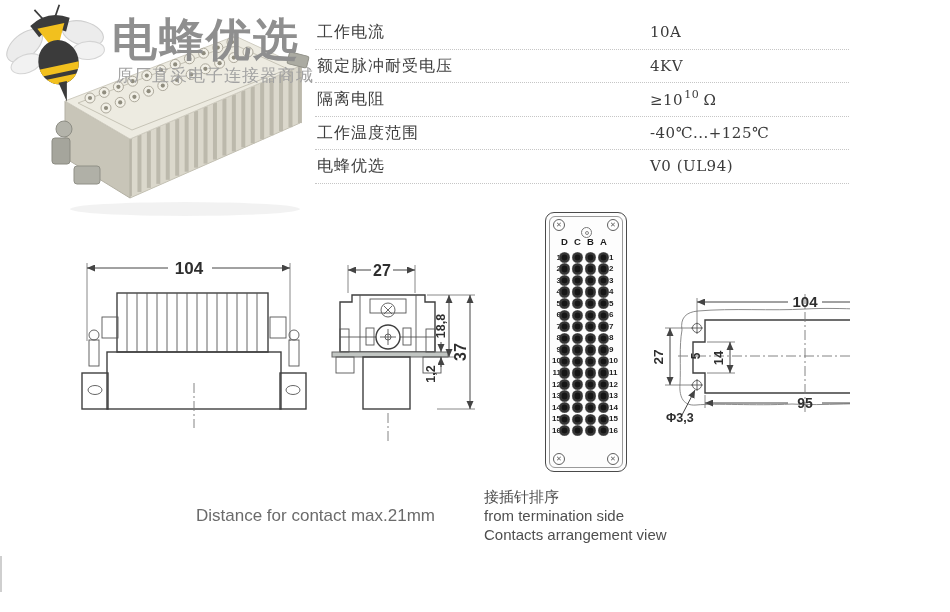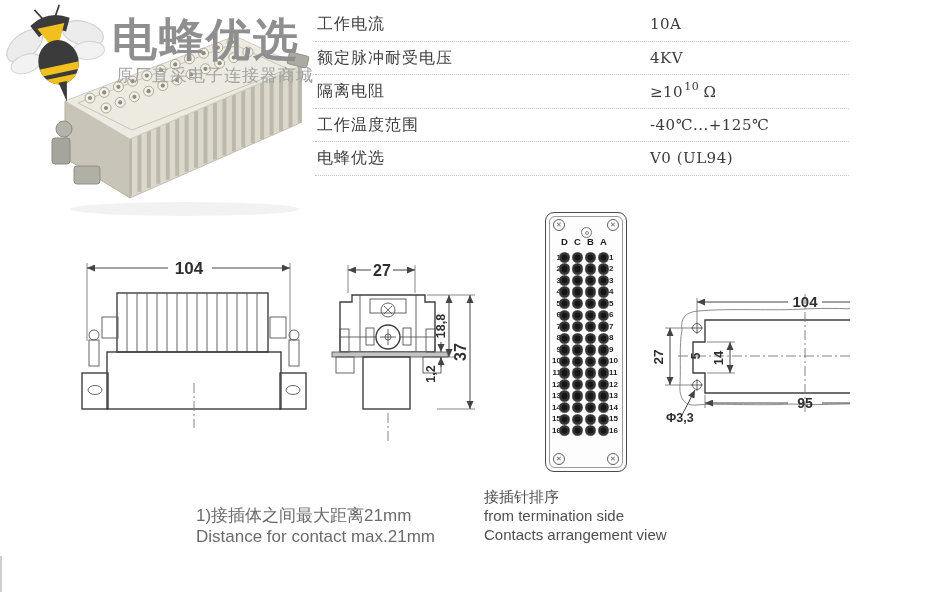--- a/index.html
+++ b/index.html
@@ -8,21 +8,21 @@
   .abs{position:absolute;}
 
   
   .logo-title{position:absolute;left:112px;top:10px;font-size:45px;font-weight:700;
               color:#8f8f8f;letter-spacing:2px;z-index:3;font-family:"Liberation Sans",sans-serif;}
   .logo-sub{position:absolute;left:116px;top:64px;font-size:17px;color:#a2a2a2;
             letter-spacing:1px;z-index:3;}
   .photo{z-index:2;}
 
   
-  .spec{position:absolute;left:315px;top:8px;width:632px;z-index:4;}
+  .spec{position:absolute;left:315px;top:16px;width:632px;z-index:4;}
   .spec-row{position:relative;height:32.5px;border-bottom:1px dotted #c6c6c6;}
   .spec-label{position:absolute;left:2px;top:50%;transform:translateY(-50%);
               font-family:"Liberation Serif",serif;font-size:16px;color:#3e3e3e;letter-spacing:1px;}
   .spec-value{position:absolute;left:335px;top:50%;transform:translateY(-50%);
               font-family:"DejaVu Serif",serif;font-size:15px;color:#3b3b3b;letter-spacing:0.5px;}
   .spec-value sup{font-size:11px;position:relative;top:-1px;left:1px;}
 
   
   svg .ol{stroke:#3f3f3f;stroke-width:1.4;fill:none;}
   svg .tl{stroke:#555;stroke-width:0.9;fill:none;}
@@ -423,21 +423,20 @@
     <line class="ext" x1="53" y1="123" x2="53" y2="136"></line>
     <line class="ext" x1="253" y1="123" x2="253" y2="136"></line>
     <line class="dim" x1="53" y1="131" x2="136" y2="131" marker-start="url(#arwL)"></line>
     <line class="dim" x1="170" y1="131" x2="253" y2="131" marker-end="url(#arwR)"></line>
     <text class="dimt" x="153" y="136" font-size="14" text-anchor="middle">95</text>
     <line class="dim" x1="30" y1="143" x2="43" y2="118" marker-end="url(#arwR)"></line>
     <text class="dimt" x="14" y="150" font-size="12.5">Φ3,3</text>
   </svg>
 
   <div class="note1">
-    <div>1)接插体之间最大距离21mm</div>
     <div>Distance for contact max.21mm</div>
   </div>
   <div class="note2">
     <div>接插针排序</div>
     <div>from termination side</div>
     <div>Contacts arrangement view</div>
   </div>
 
   <div class="edge-artifact"></div>
 </div>

